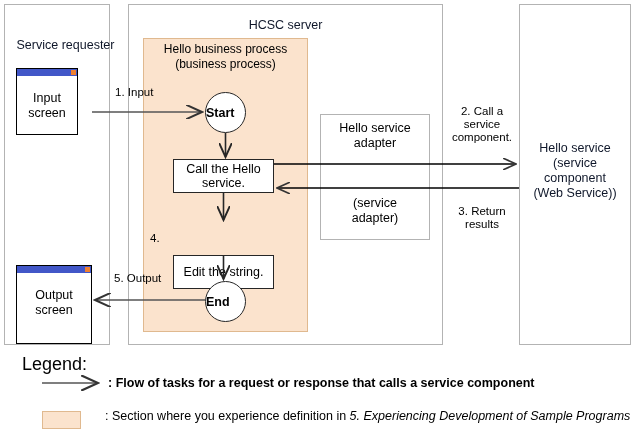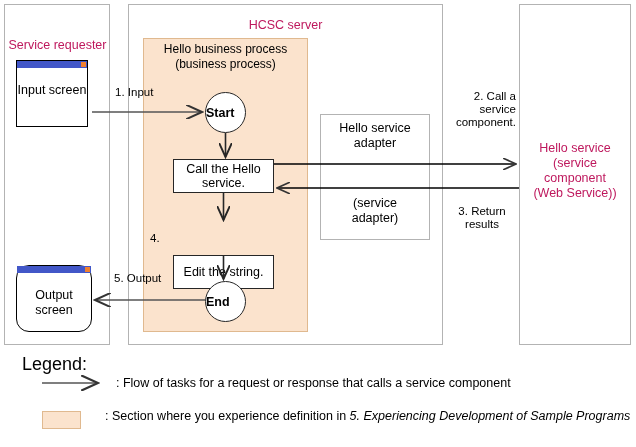--- a/index.html
+++ b/index.html
@@ -18,21 +18,21 @@
   .lane{
     position:absolute;box-sizing:border-box;
     border:1px solid #b3b3b3;
     background:#ffffff;
   }
   .lane-title{
     position:absolute;box-sizing:border-box;
     text-align:center;
     font-size:12.5px;
     line-height:15px;
-    color:#be185d;
+    color:#0f172a;
   }
 
   
   .bp-region{
     position:absolute;box-sizing:border-box;
     background:#fbe3cd;
     border:1px solid #e0b98f;
   }
   .bp-title{
     position:absolute;box-sizing:border-box;
@@ -112,32 +112,32 @@
     position:absolute;box-sizing:border-box;
     background:#fbe3cd;border:1px solid #e0b98f;
   }
 </style>
 </head>
 <body>
 
 <div id="stage">
 
   <div class="lane" style="left:4px;top:4px;width:106px;height:341px;"></div>
-  <div class="lane-title ctr" style="left:8px;top:38px;width:99px;">Service
+  <div class="lane-title ctr" style="left:16px;top:38px;width:99px;">Service
 requester</div>
 
-  <div class="winbox" style="left:16px;top:60px;width:72px;height:67px;text-decoration:underline;">
+  <div class="winbox" style="left:16px;top:68px;width:62px;height:67px;text-decoration:underline;">
     <div class="winbar">
       <div class="winbar-btn"></div>
     </div>
     <div class="win-label" style="top:22px;">Input
 screen</div>
   </div>
 
-  <div class="winbox" style="left:16px;top:265px;width:76px;height:67px;border-radius:13px;">
+  <div class="winbox" style="left:16px;top:265px;width:76px;height:79px;">
     <div class="winbar">
       <div class="winbar-btn"></div>
     </div>
     <div class="win-label" style="top:22px;">Output
 screen</div>
   </div>
 
   <div class="lane" style="left:128px;top:4px;width:315px;height:341px;"></div>
   <div class="lane-title ctr" style="left:128px;top:18px;width:315px;">HCSC server</div>
 
@@ -169,21 +169,21 @@
 adapter)</div>
 
   <div class="lane" style="left:519px;top:4px;width:112px;height:341px;"></div>
   <div class="lane-title ctr" style="left:519px;top:141px;width:112px;white-space:pre-line;">Hello service
 (service
 component
 (Web Service))</div>
 
   <div class="lbl" style="left:115px;top:86px;width:70px;">1. Input</div>
 
-  <div class="lbl ctr" style="left:448px;top:90px;width:68px;text-align:right;">2. Call a
+  <div class="lbl ctr" style="left:448px;top:105px;width:68px;">2. Call a
 service
 component.</div>
 
   <div class="lbl ctr" style="left:448px;top:205px;width:68px;">3. Return
 results</div>
 
   <div class="lbl" style="left:150px;top:232px;width:20px;">4.</div>
 
   <div class="lbl" style="left:114px;top:272px;width:70px;">5. Output</div>
 
@@ -209,21 +209,21 @@
 
     <path d="M223.5,256 L223.5,279" fill="none" stroke="#262626" stroke-width="1.6" marker-end="url(#ahs)"></path>
 
     <path d="M205,300 L95,300" fill="none" stroke="#555555" stroke-width="1.6" marker-end="url(#ah)"></path>
 
     <path d="M42,383 L98,383" fill="none" stroke="#555555" stroke-width="1.7" marker-end="url(#ah)"></path>
   </svg>
 
   <div class="legend-title" style="left:22px;top:357px;">Legend:</div>
 
-  <div class="legend-row-text" style="left:116px;top:376px;width:520px;">
+  <div class="legend-row-text" style="left:108px;top:376px;width:520px;font-weight:bold;">
     <span>: Flow of tasks for a request or response that calls a service component</span>
   </div>
 
   <div class="legend-swatch" style="left:42px;top:411px;width:39px;height:18px;"></div>
 
   <div class="legend-row-text" style="left:89px;top:409px;width:530px;margin-left:16px;">
     <span>: Section where you experience definition in </span><i>5. Experiencing Development of Sample Programs</i>
   </div>
 
 </div>

